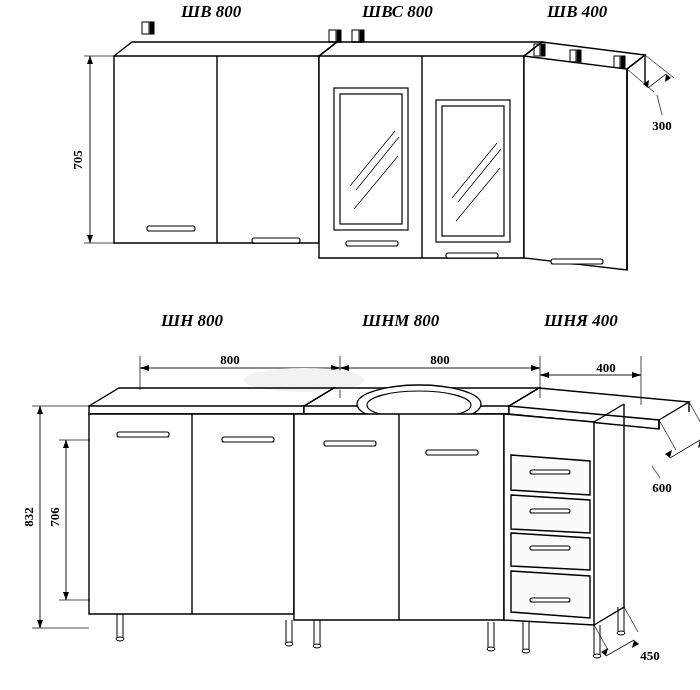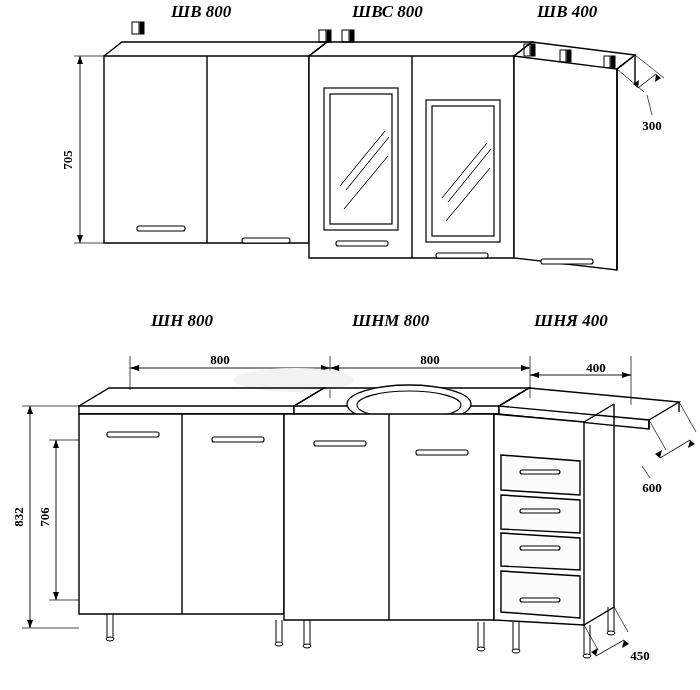--- a/index.html
+++ b/index.html
@@ -3,21 +3,21 @@
 <meta charset="utf-8">
 <style>
   html,body{margin:0;padding:0;}
   body{
     width:700px;height:690px;
     background:#ffffff;
     font-family:"Liberation Serif", serif;
     overflow:hidden;
     position:relative;
   }
-  #stage{position:absolute;left:4px;top:0;width:596px;height:690px;}
+  #stage{position:absolute;left:14px;top:0;width:596px;height:690px;}
   svg{display:block;}
   .lbl{
     font-family:"Liberation Serif", serif;
     font-style:italic;
     font-weight:bold;
     font-size:17px;
     fill:#000;
   }
   .dim{
     font-family:"Liberation Serif", serif;

